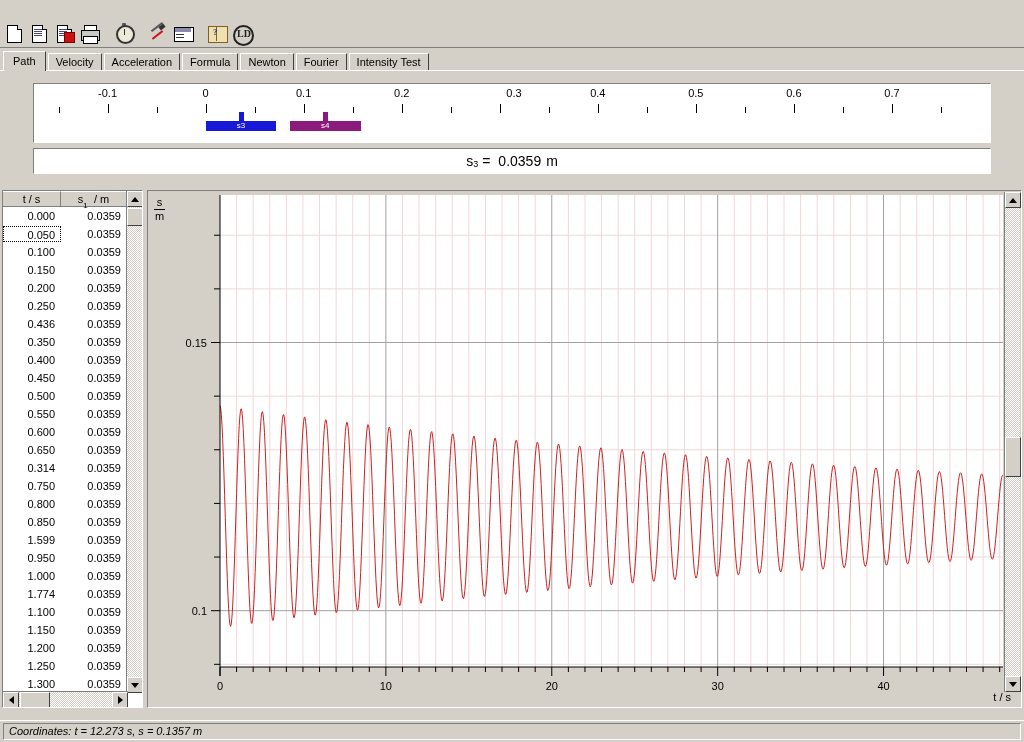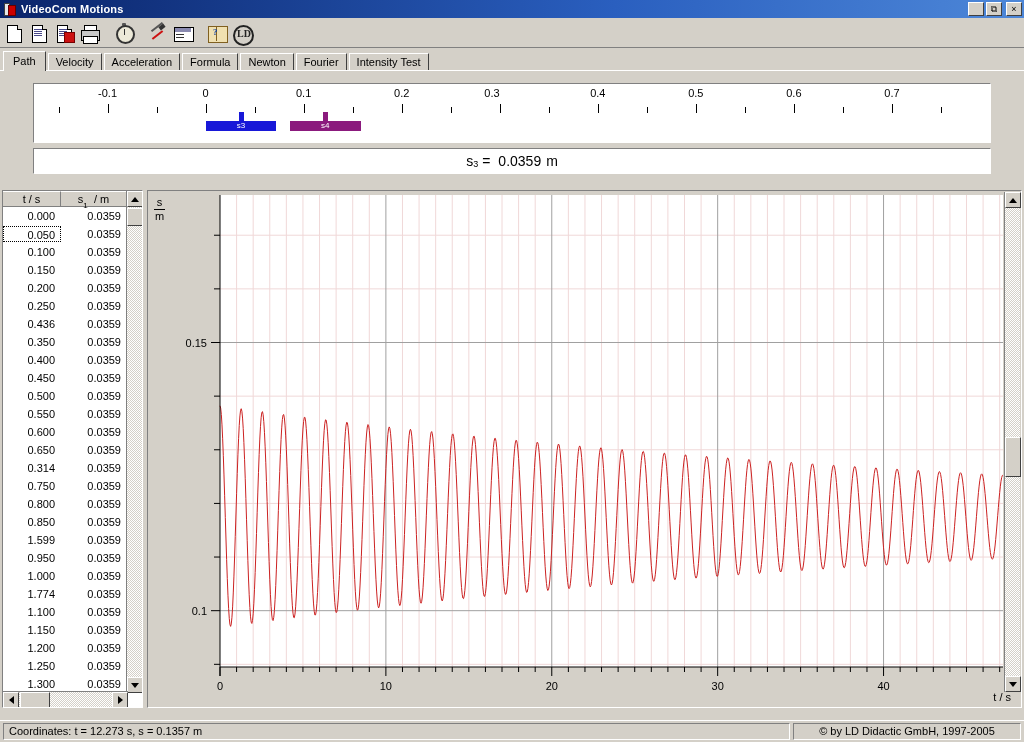--- a/index.html
+++ b/index.html
@@ -190,40 +190,28 @@
     position:absolute;left:0;bottom:0;width:1024px;height:22px;
     background:#d4d0c8;border-top:1px solid #fff;display:flex;align-items:center;
     padding:0 3px;box-sizing:border-box;gap:3px;
   }
   .sbox{
     height:17px;line-height:15px;font-size:11px;padding:0 5px;
     border-top:1px solid #808080;border-left:1px solid #808080;
     border-right:1px solid #fff;border-bottom:1px solid #fff;box-sizing:border-box;
     display:flex;align-items:center;white-space:nowrap;
   }
-  .sbox.grow{flex:1;}
+  .sbox.grow{flex:1;font-style:italic;}
   .sbox.right{width:228px;justify-content:center;}
 </style>
 </head>
 <body>
 
 <div class="app">
 
-  <div class="titlebar">
-    <div class="tb-icon">
-      <div class="g1"></div>
-        <div class="g2"></div>
-    </div>
-    <span class="tb-title">VideoCom Motions</span>
-    <div class="tb-btns">
-      <div class="tb-btn" style="line-height:16px;">_</div>
-      <div class="tb-btn">⧉</div>
-      <div class="tb-btn close">×</div>
-    </div>
-  </div>
 
   <div class="toolbar">
     <div class="tbtn">
         <span class="pg"></span>
       </div>
     <div class="tbtn">
         <span class="pg"></span>
         <span class="lines"></span>
       </div>
     <div class="tbtn">
@@ -276,21 +264,21 @@
 
   <div class="rulerwrap" id="ruler">
       <div class="rlabel" style="left: 73.5385px;">-0.1</div>
       <div class="rtickM" style="left: 73.5385px;"></div>
       <div class="rlabel" style="left: 171.59px;">0</div>
       <div class="rtickM" style="left: 171.59px;"></div>
       <div class="rlabel" style="left: 269.641px;">0.1</div>
       <div class="rtickM" style="left: 269.641px;"></div>
       <div class="rlabel" style="left: 367.692px;">0.2</div>
       <div class="rtickM" style="left: 367.692px;"></div>
-      <div class="rlabel" style="left: 458px;">0.3</div>
+      <div class="rlabel" style="left: 480px;">0.3</div>
       <div class="rtickM" style="left: 465.744px;"></div>
       <div class="rlabel" style="left: 563.795px;">0.4</div>
       <div class="rtickM" style="left: 563.795px;"></div>
       <div class="rlabel" style="left: 661.846px;">0.5</div>
       <div class="rtickM" style="left: 661.846px;"></div>
       <div class="rlabel" style="left: 759.897px;">0.6</div>
       <div class="rtickM" style="left: 759.897px;"></div>
       <div class="rlabel" style="left: 857.949px;">0.7</div>
       <div class="rtickM" style="left: 857.949px;"></div>
       <div class="rticks" style="left: 24.5128px;"></div>
@@ -603,16 +591,15 @@
         </div>
       <div class="sbthumb" style="top:245px;left:0;width:16px;height:40px;"></div>
       <div class="sbbtn" style="bottom:0;left:0;">
           <span class="arr down"></span>
         </div>
     </div>
   </div>
 
   <div class="statusbar">
     <div class="sbox grow">Coordinates:  t = 12.273 s,   s = 0.1357 m</div>
-    <div class="sbox right">© by LD Didactic GmbH, 1997-2005</div>
   </div>
 
 </div>
 
 </body></html>

